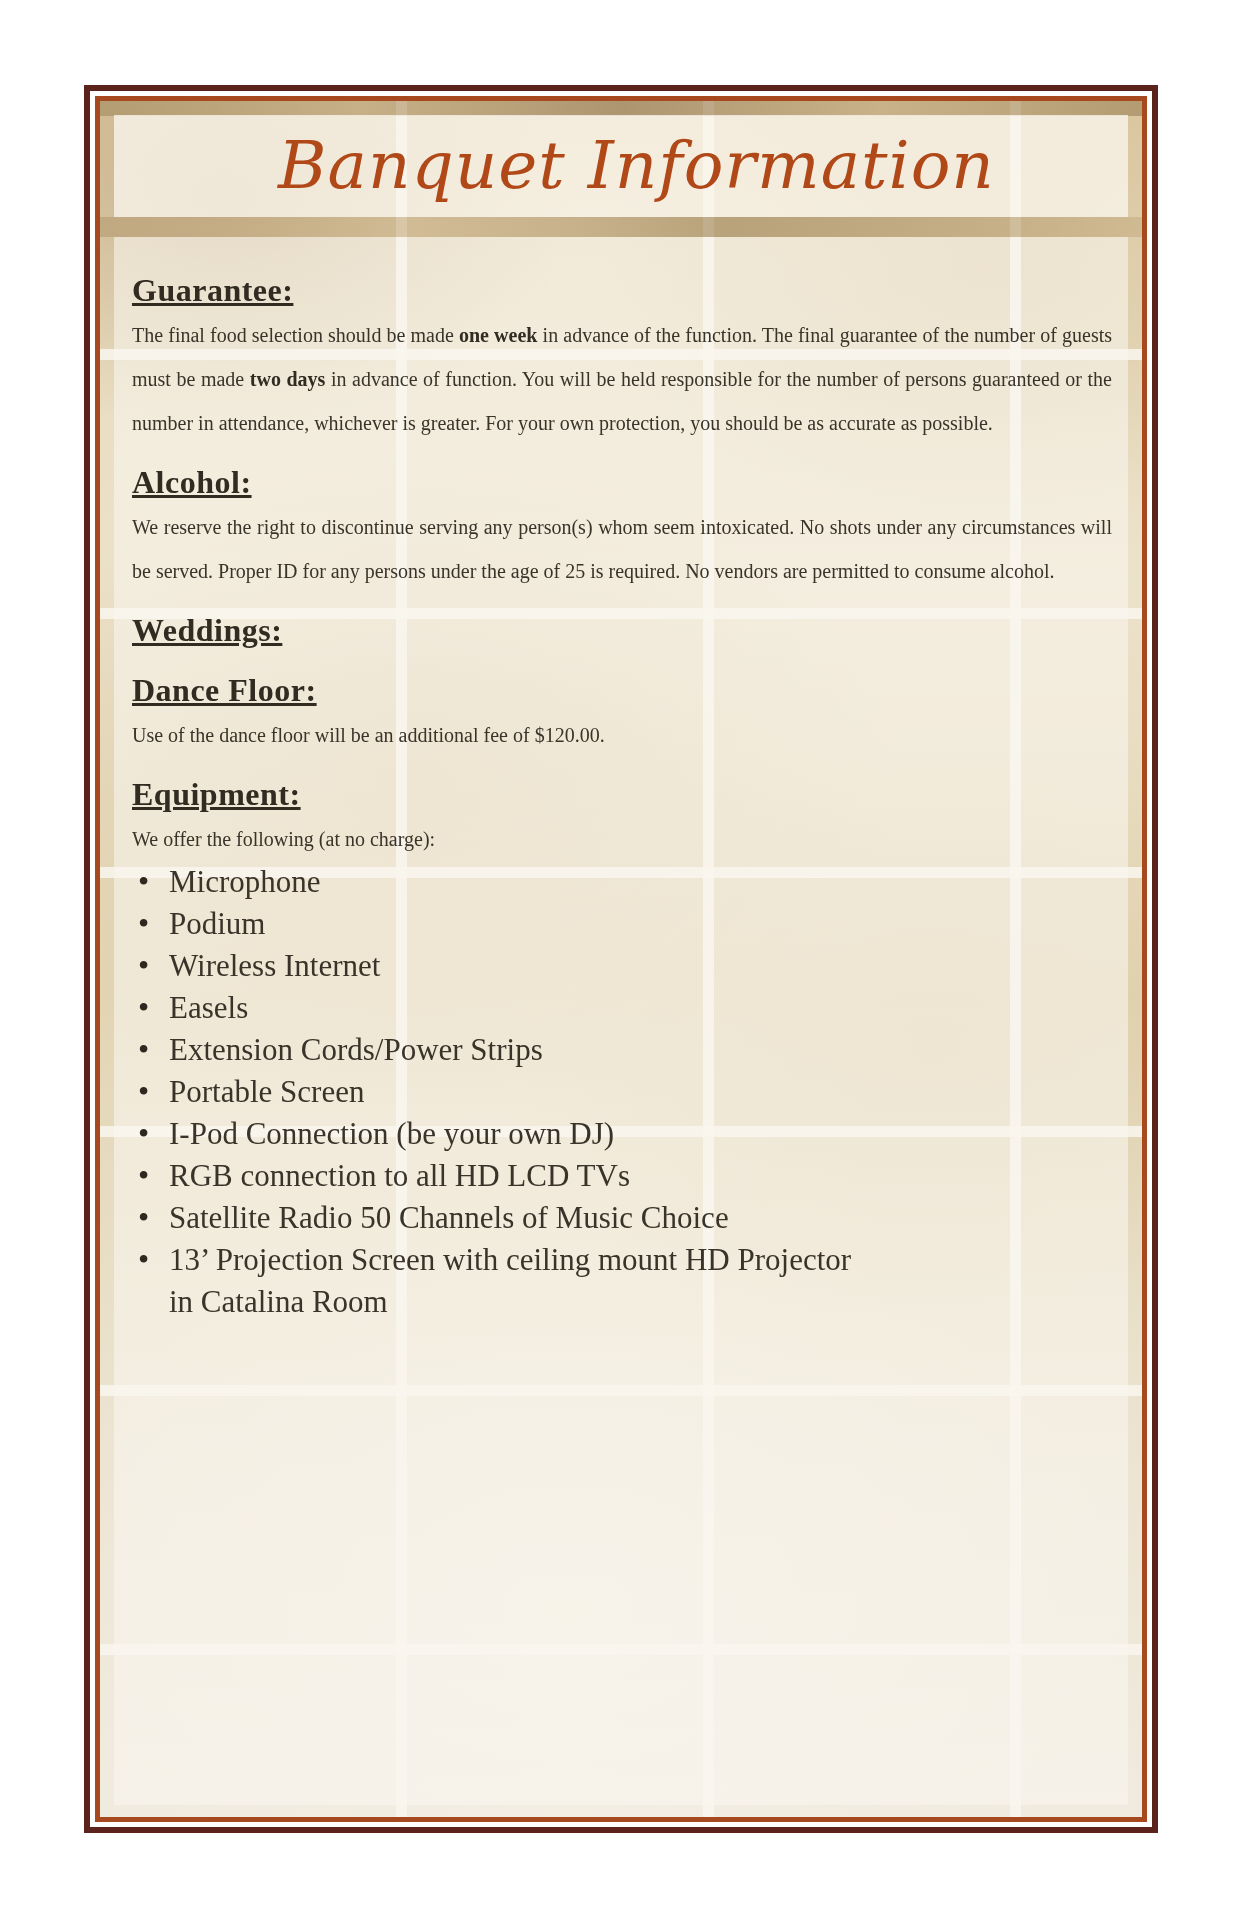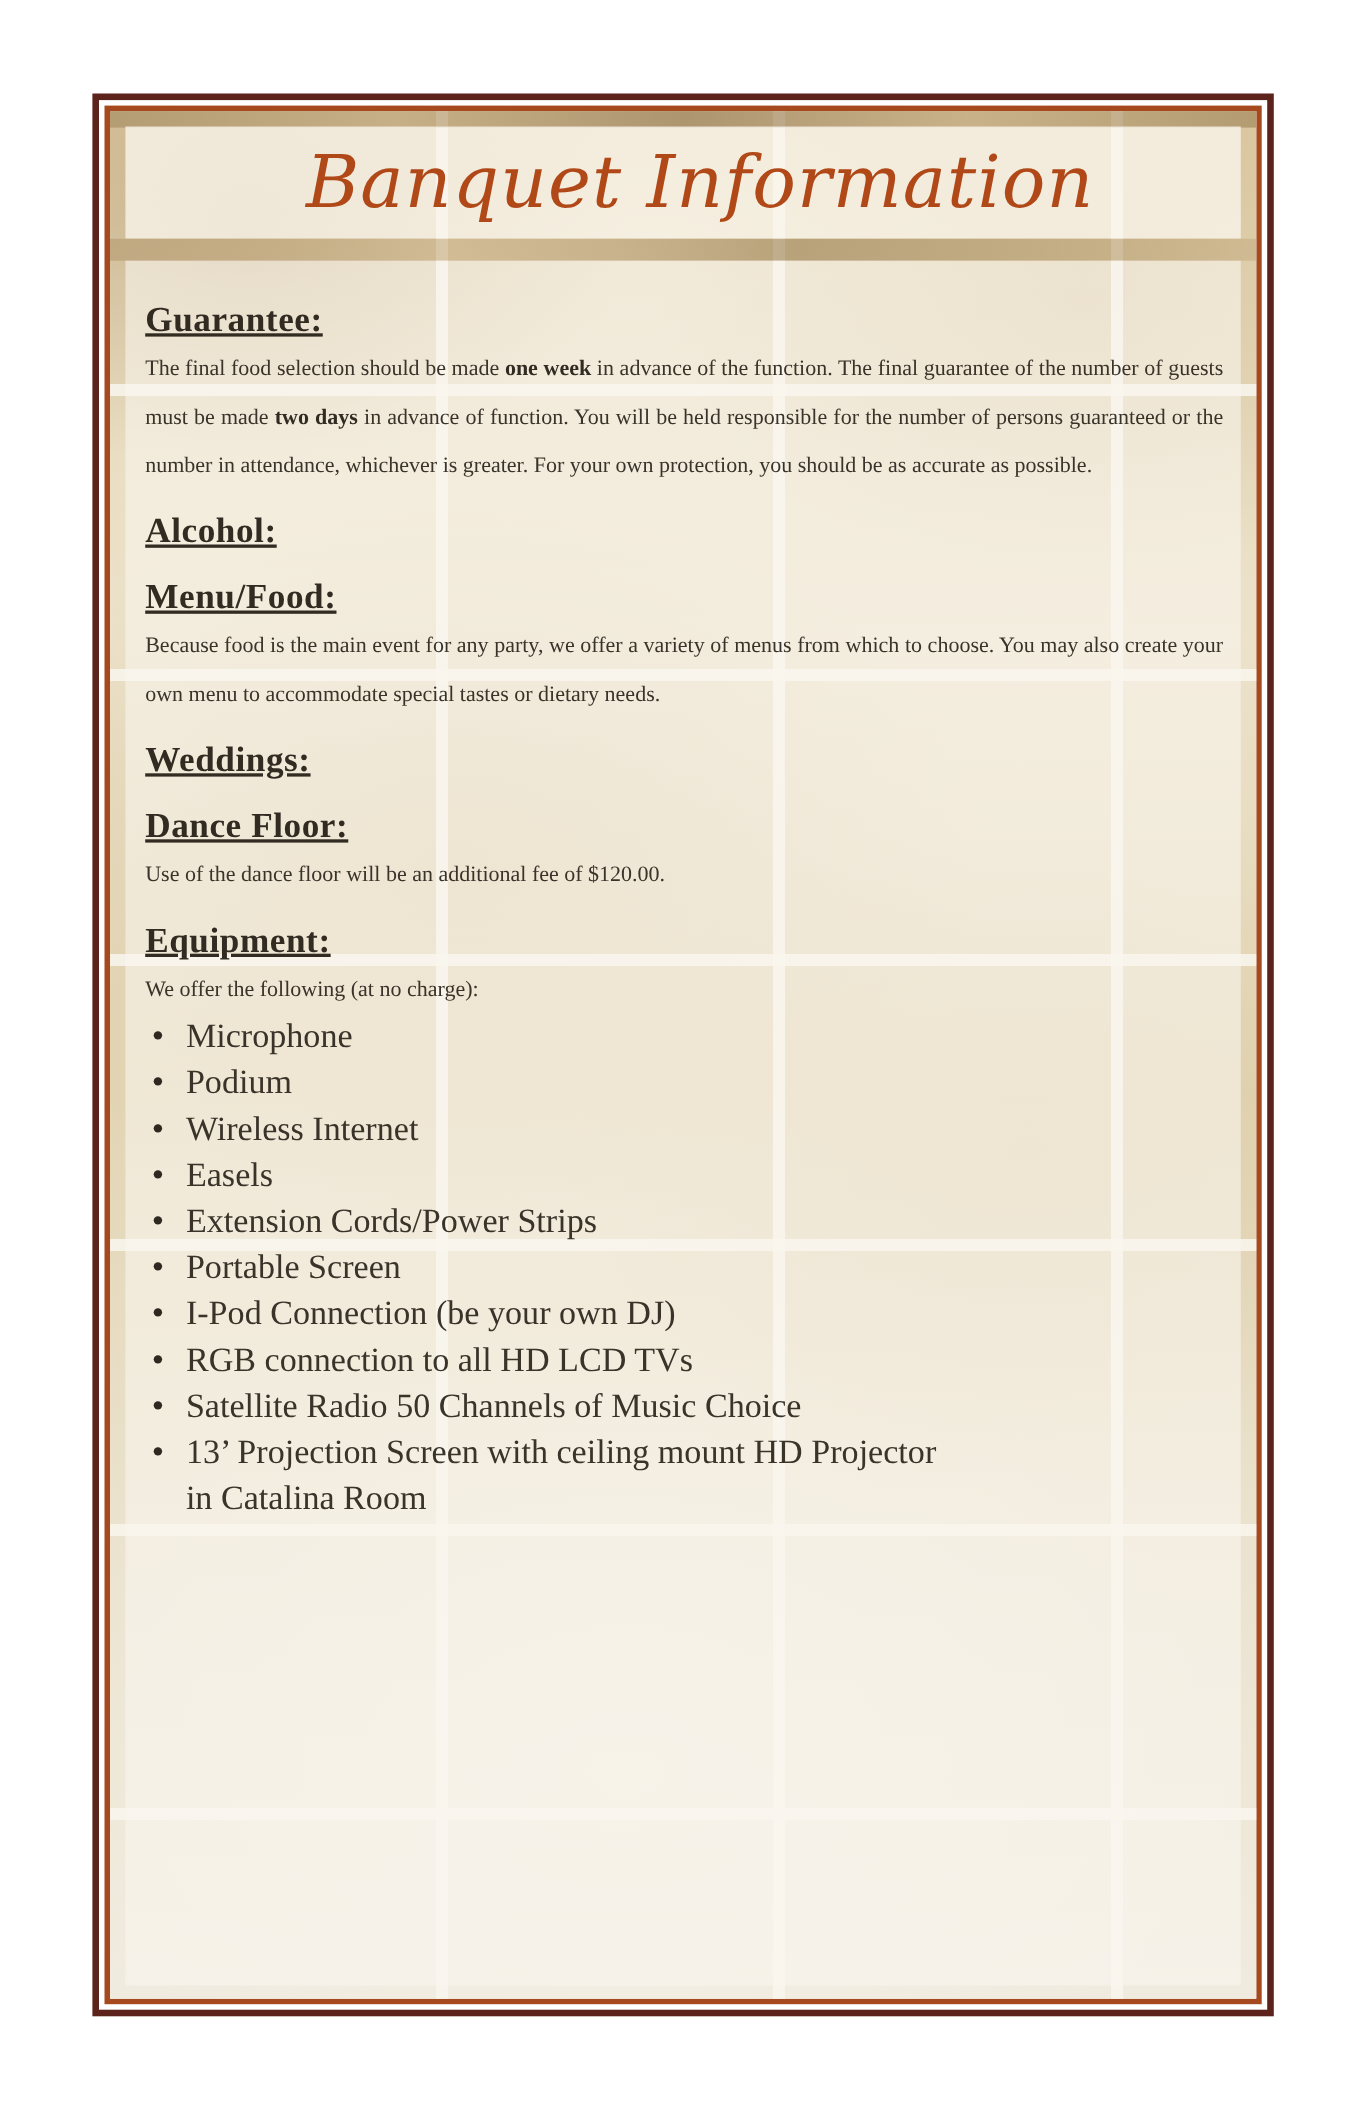--- a/index.html
+++ b/index.html
@@ -137,26 +137,23 @@
 
         <div class="body-panel">
 
           <section class="sec">
             <h2>Guarantee:</h2>
             <p><span>The final food selection should be made </span><strong>one week</strong><span> in advance of the function. The final guarantee of the number of guests must be made </span><strong>two days</strong><span> in advance of function. You will be held responsible for the number of persons guaranteed or the number in attendance, whichever is greater. For your own protection, you should be as accurate as possible.</span></p>
           </section>
 
           <section class="sec">
             <h2>Alcohol:</h2>
+            <p><span>We reserve the right to discontinue serving any person(s) whom seem intoxicated. No shots under any circumstances will be served. Proper ID for any persons under the age of 25 is required. No vendors are permitted to consume alcohol.</span></p>
           </section>
 
-          <section class="sec">
-            <h2>Menu/Food:</h2>
-            <p><span>Because food is the main event for any party, we offer a variety of menus from which to choose. You may also create your own menu to accommodate special tastes or dietary needs.</span></p>
-          </section>
 
           <section class="sec">
             <h2>Weddings:</h2>
           </section>
 
           <section class="sec">
             <h2>Dance Floor:</h2>
             <p><span>Use of the dance floor will be an additional fee of $120.00.</span></p>
           </section>
 

